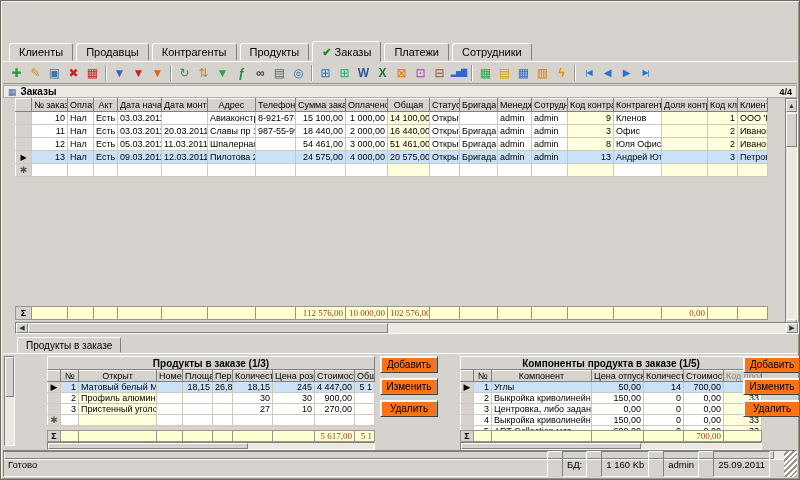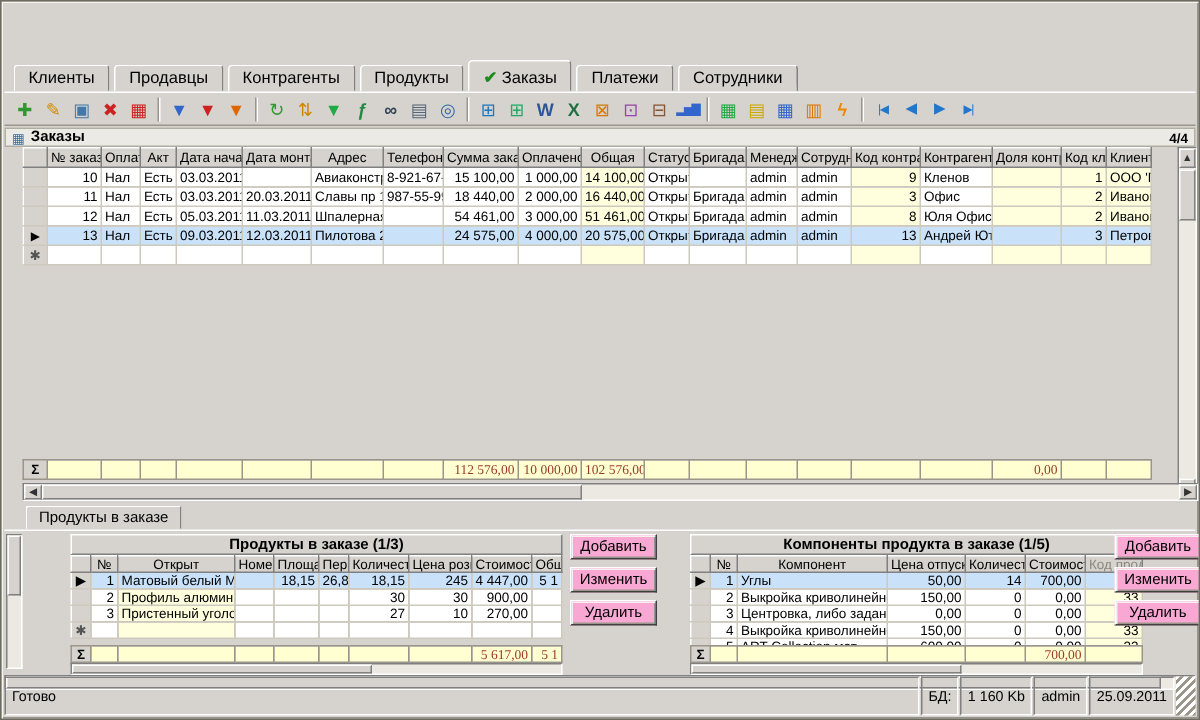--- a/index.html
+++ b/index.html
@@ -108,29 +108,29 @@
 
   #components-table td:nth-child(2), #components-table td:nth-child(4), #components-table td:nth-child(5),
   #components-table td:nth-child(6), #components-table td:nth-child(7),
   #components-totals td:nth-child(6) { text-align:right; }
   #components-table td:nth-child(7) { background:#ffffde; }
   th.dimhdr { color:#8a877d; }
 
   .btn-col { position:absolute; top:2px; width:58px; display:flex; flex-direction:column; gap:5px; }
   #products-buttons { left:377px; }
   #components-buttons { left:740px; }
-  .push-btn { height:17px; background:#f9a8d4; font-size:10px; font-family:"Liberation Sans",sans-serif;
+  .push-btn { height:17px; background:#f97316; font-size:10px; font-family:"Liberation Sans",sans-serif;
     border:1px solid; border-color:#ffffff #404040 #404040 #ffffff;
     box-shadow:inset 1px 1px 0 #f2f1ec, inset -1px -1px 0 #9a968c; }
 
   #outer-hscroll { position:absolute; left:2px; top:449px; right:2px; height:10px; display:flex; }
 
   
   #statusbar { position:absolute; left:2px; bottom:2px; right:2px; height:28px;
-    display:flex; gap:1px; align-items:stretch; padding-top:2px; font-size:9.5px; }
+    display:flex; gap:14px; align-items:stretch; padding-top:2px; font-size:9.5px; }
   .sb-panel { border:1px solid; border-color:#808080 #ffffff #ffffff #808080;
     display:flex; align-items:center; padding:0 4px; white-space:nowrap; overflow:hidden; }
   #sb-ready { flex:1; }
   #sb-dbpath { width:356px; font-size:9px; }
   #sb-grip { width:13px; border:none;
     background:repeating-linear-gradient(135deg,#fff 0 2px,#9a968c 2px 4px); }
 </style>
 </head>
 <body>
 

